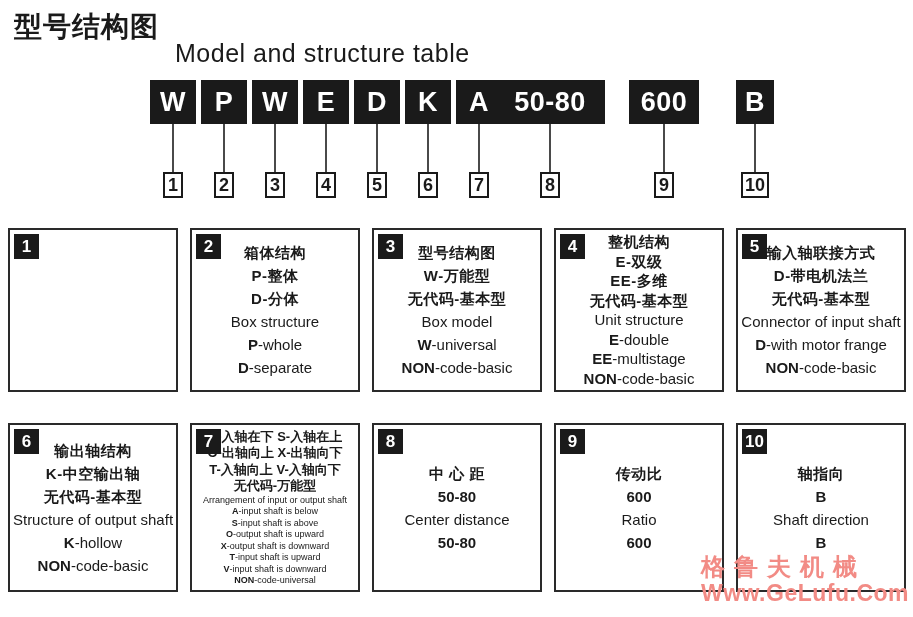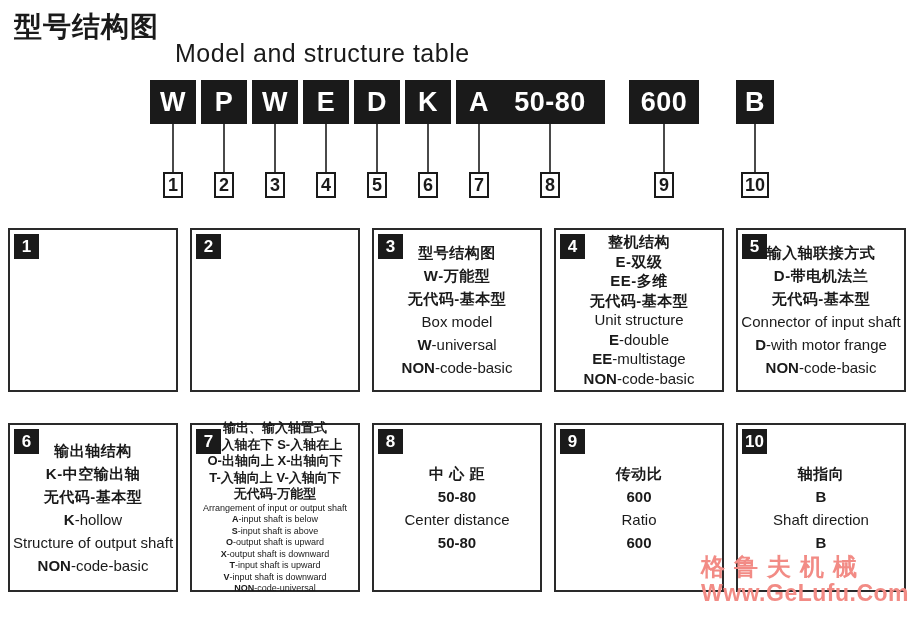--- a/index.html
+++ b/index.html
@@ -121,20 +121,28 @@
       <div class="numtag">10</div>
     </div>
   </div>
 
 <div id="row1" class="card-row">
     <div class="card">
       <span class="tag">1</span>
     </div>
     <div class="card">
       <span class="tag">2</span>
+      <div class="lines">
+        <div class="line cn">箱体结构</div>
+        <div class="line cn"><b>P</b>-整体</div>
+        <div class="line cn"><b>D</b>-分体</div>
+        <div class="line en">Box structure</div>
+        <div class="line en"><b>P</b>-whole</div>
+        <div class="line en"><b>D</b>-separate</div>
+      </div>
     </div>
     <div class="card">
       <span class="tag">3</span>
       <div class="lines">
         <div class="line cn">型号结构图</div>
         <div class="line cn"><b>W</b>-万能型</div>
         <div class="line cn">无代码-基本型</div>
         <div class="line en">Box model</div>
         <div class="line en"><b>W</b>-universal</div>
         <div class="line en"><b>NON</b>-code-basic</div>
@@ -165,29 +173,28 @@
       </div>
     </div>
   </div>
 <div id="row2" class="card-row">
     <div class="card">
       <span class="tag">6</span>
       <div class="lines">
         <div class="line cn">输出轴结构</div>
         <div class="line cn"><b>K</b>-中空输出轴</div>
         <div class="line cn">无代码-基本型</div>
+        <div class="line en">Structure of output shaft</div>
         <div class="line en"><b>K</b>-hollow</div>
-        <div class="line en">Structure of output shaft</div>
         <div class="line en"><b>NON</b>-code-basic</div>
       </div>
     </div>
     <div class="card">
       <span class="tag">7</span>
       <div class="lines">
-        <div class="line s1">输出、输入轴置式</div>
         <div class="line s1"><b>A</b>-入轴在下 <b>S</b>-入轴在上</div>
         <div class="line s1"><b>O</b>-出轴向上 <b>X</b>-出轴向下</div>
         <div class="line s1"><b>T</b>-入轴向上 <b>V</b>-入轴向下</div>
         <div class="line s1">无代码-万能型</div>
         <div class="line s2">Arrangement of input or output shaft</div>
         <div class="line s2"><b>A</b>-input shaft is below</div>
         <div class="line s2"><b>S</b>-input shaft is above</div>
         <div class="line s2"><b>O</b>-output shaft is upward</div>
         <div class="line s2"><b>X</b>-output shaft is downward</div>
         <div class="line s2"><b>T</b>-input shaft is upward</div>

